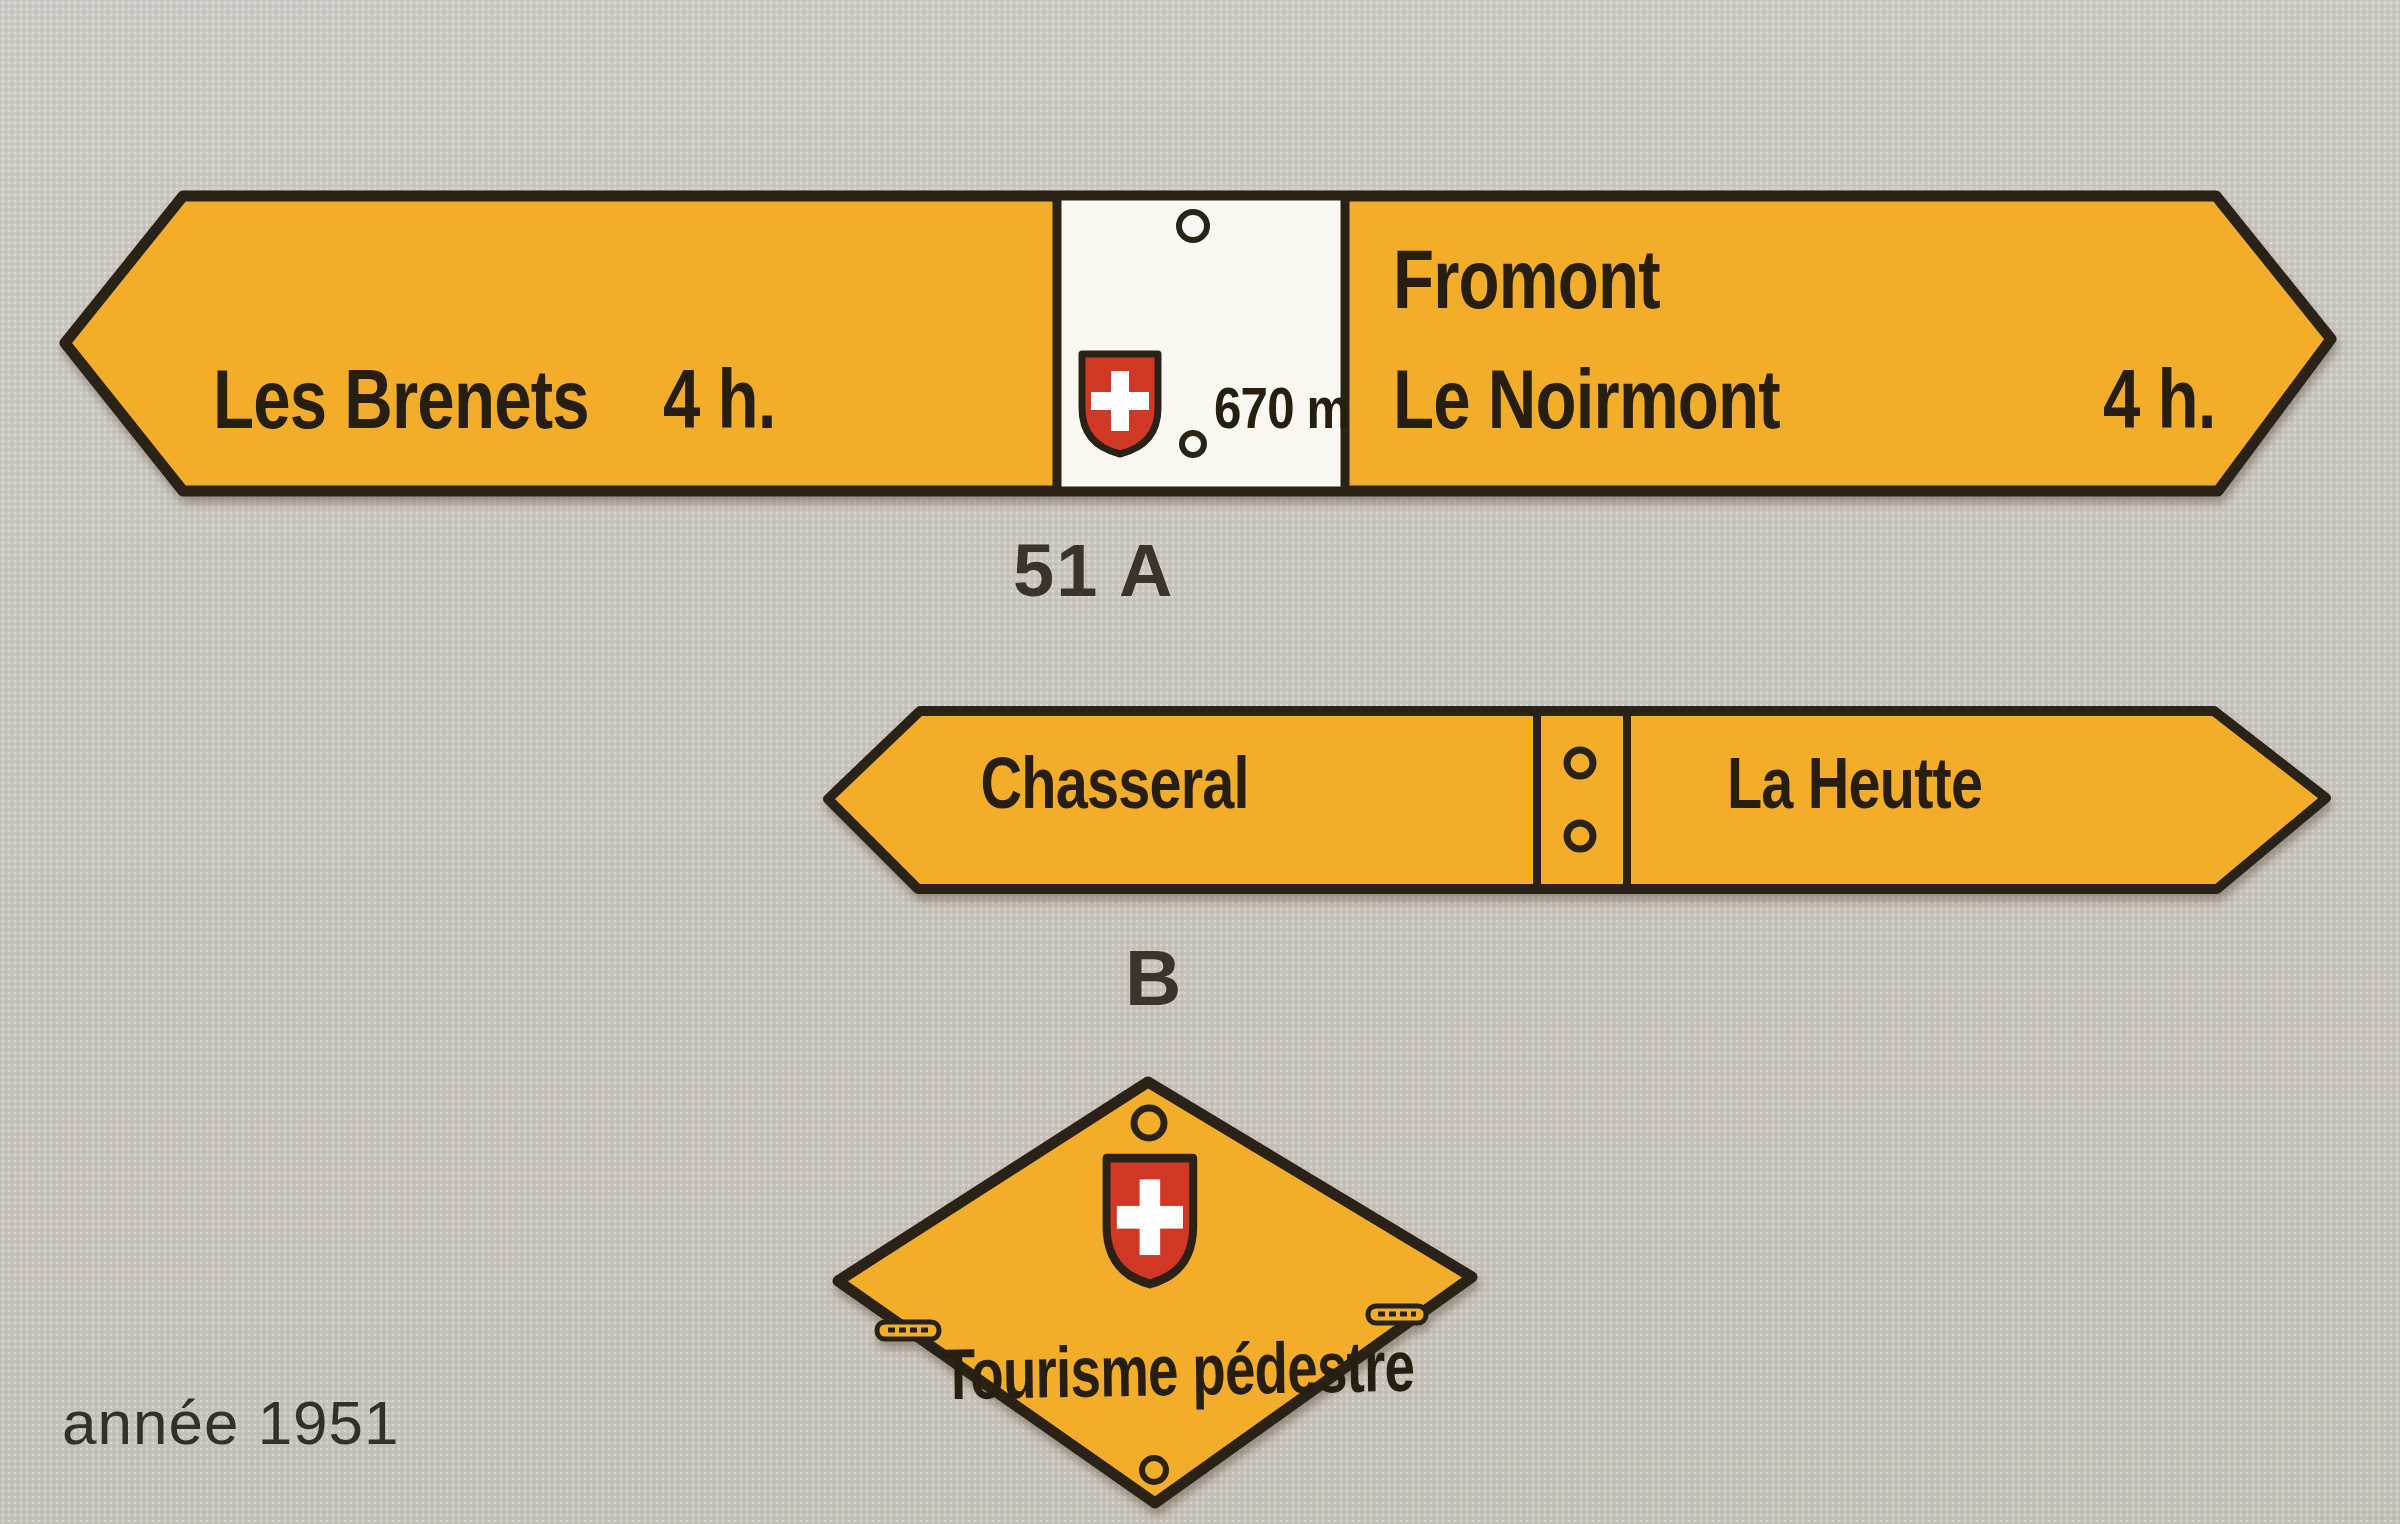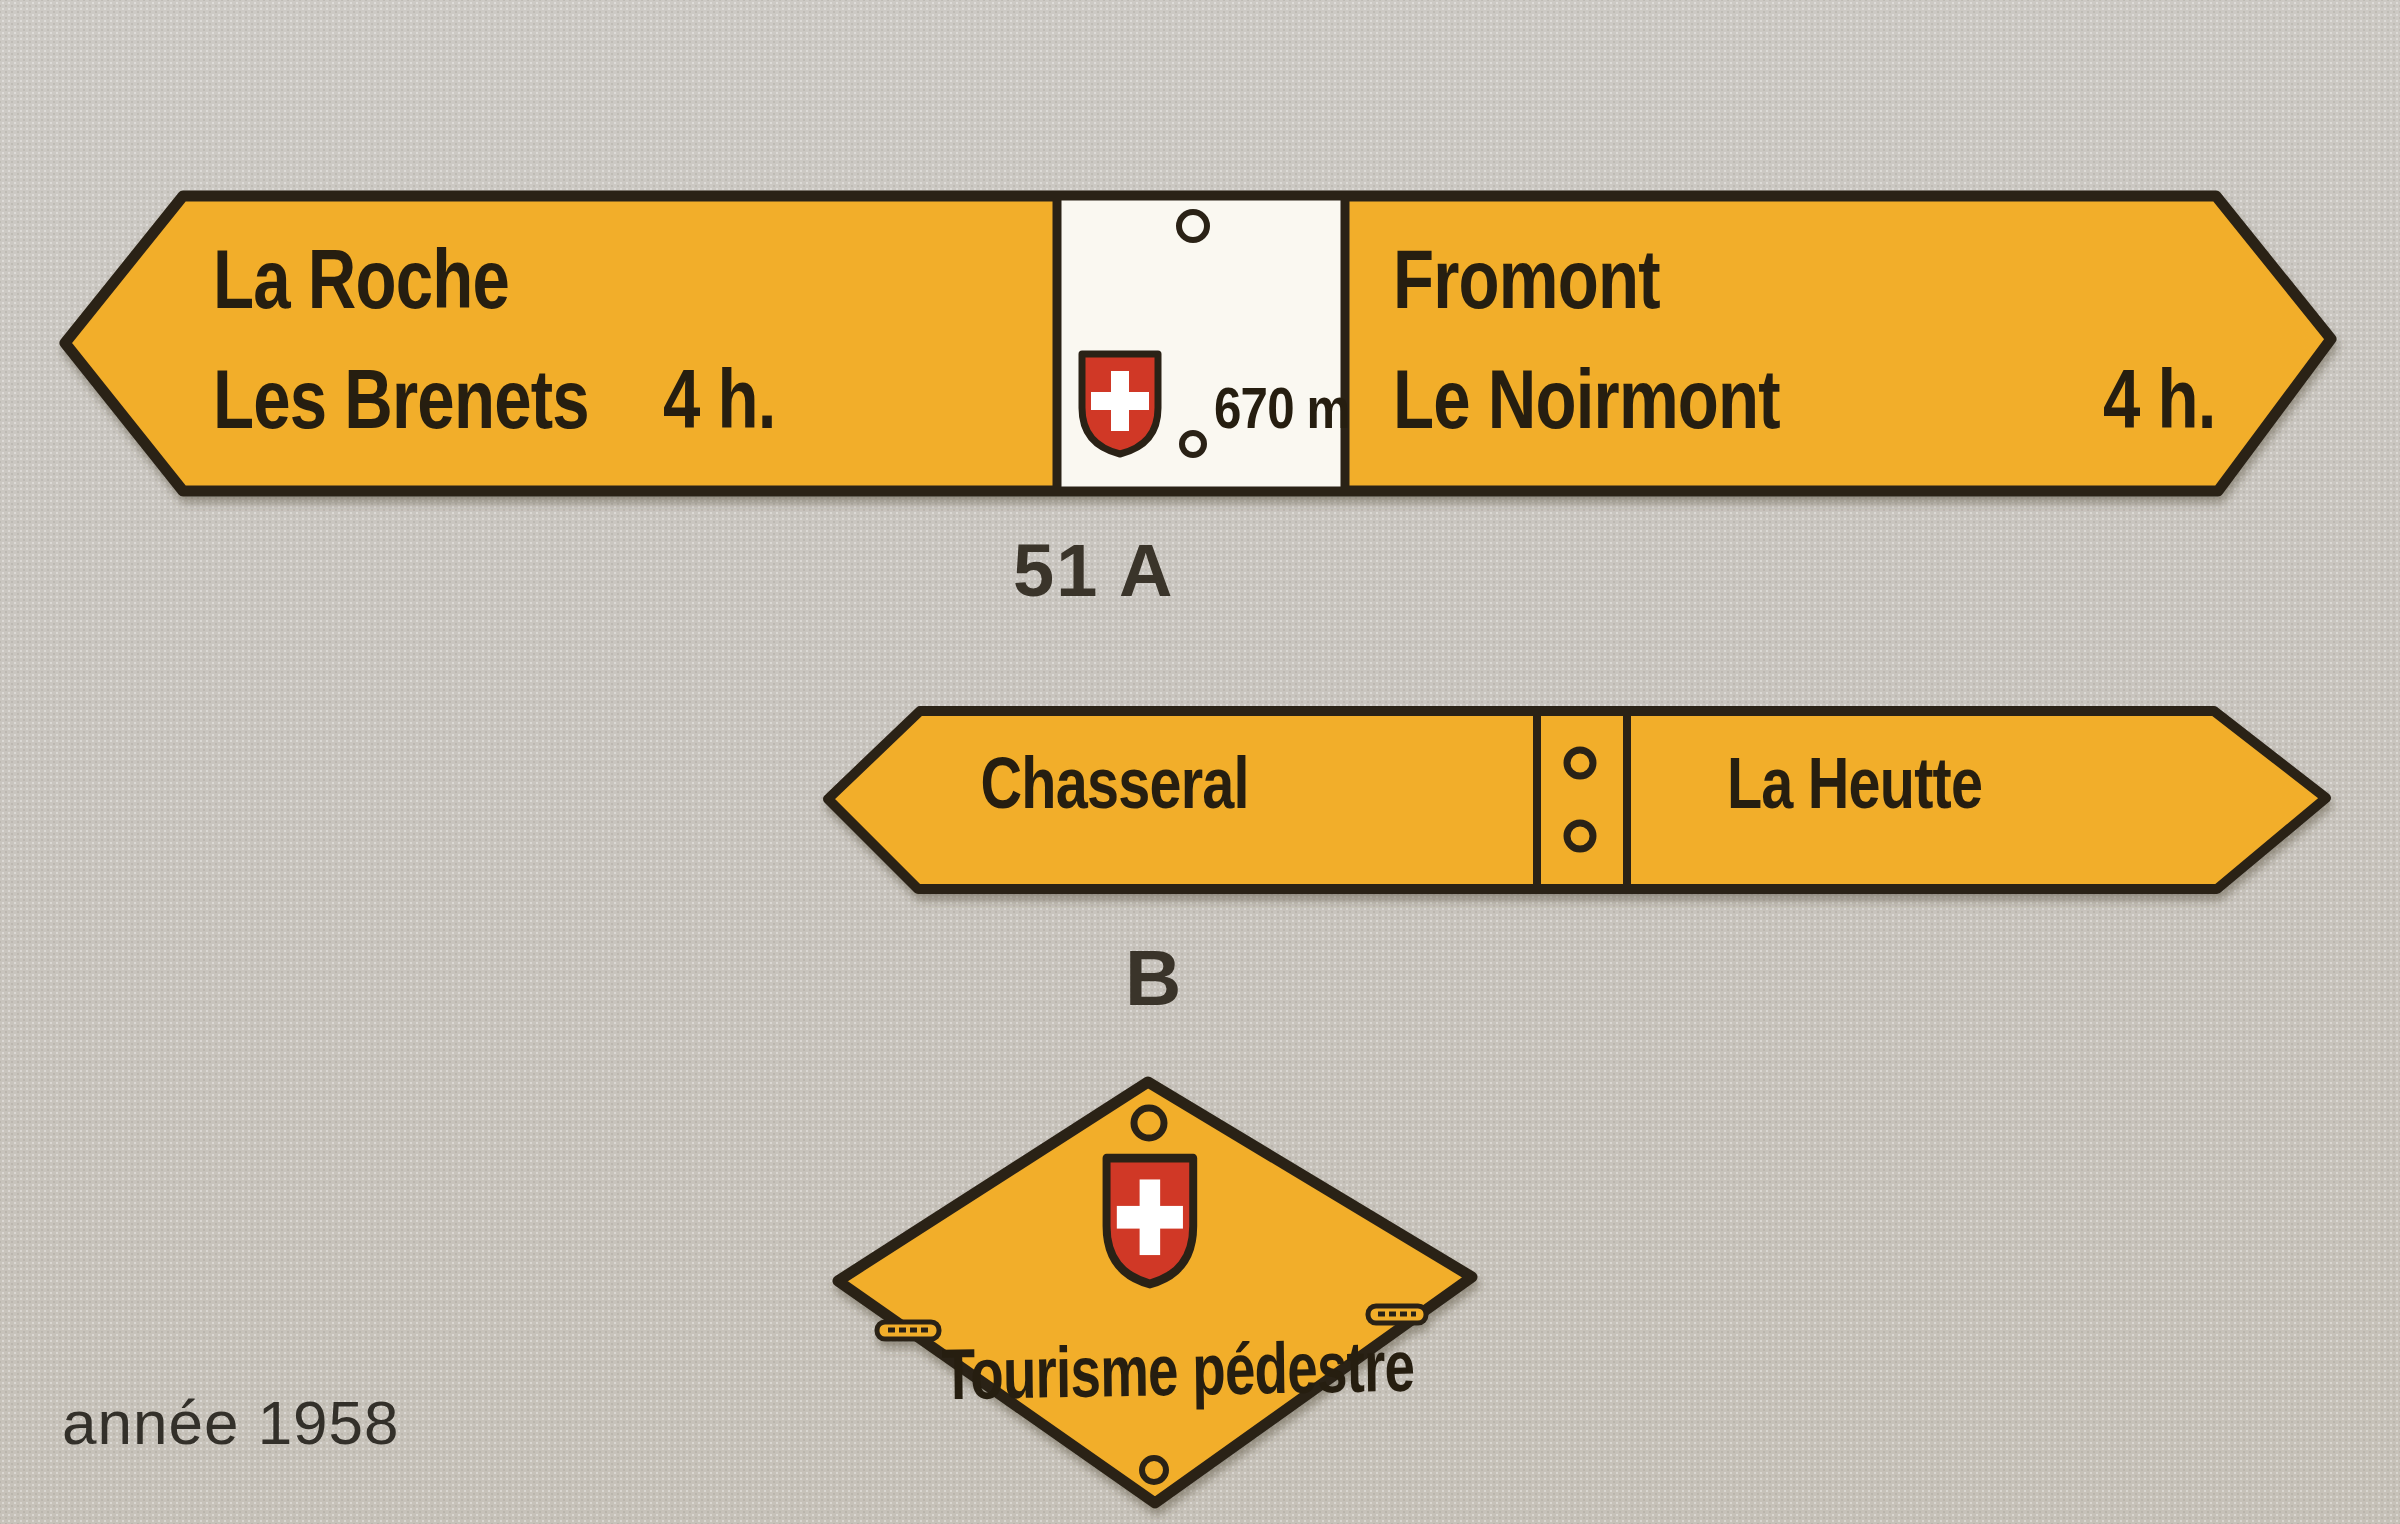--- a/index.html
+++ b/index.html
@@ -81,23 +81,20 @@
       <circle cx="1149" cy="1123" r="15" fill="#f2ae2b" stroke="#2b2318" stroke-width="7"></circle>
       <circle cx="1154" cy="1470" r="12" fill="#f2ae2b" stroke="#2b2318" stroke-width="6"></circle>
       <use href="#shield-g" transform="translate(1102,1153) scale(1.14,1.26)"></use>
       <rect x="877" y="1322" width="62" height="17" rx="8" fill="#f2ae2b" stroke="#2b2318" stroke-width="5"></rect>
       <line x1="888" y1="1330" x2="929" y2="1330" stroke="#2b2318" stroke-width="5" stroke-dasharray="7 4"></line>
       <rect x="1368" y="1306" width="58" height="17" rx="8" fill="#f2ae2b" stroke="#2b2318" stroke-width="5"></rect>
       <line x1="1378" y1="1314" x2="1416" y2="1314" stroke="#2b2318" stroke-width="5" stroke-dasharray="7 4"></line>
     </g>
   </svg>
 
-  <div class="t big" style="left:213px;top:237px;">
-    <span class="cx">La Roche</span>
-  </div>
   <div class="t big" style="left:213px;top:357px;">
     <span class="cx">Les Brenets</span>
   </div>
   <div class="t big" style="left:663px;top:357px;">
     <span class="cx">4 h.</span>
   </div>
 
   <div class="t mid" style="left:1214px;top:379px;">
     <span class="cx" style="transform:scaleX(.85);">670 m</span>
   </div>
@@ -125,16 +122,16 @@
 
   <div class="label" style="left:1125px;top:939px;font-size:78px;">
     <span>B</span>
   </div>
 
   <div class="t c1 center" style="left:867px;top:1334px;width:600px;">
     <span class="cx">Tourisme pédestre</span>
   </div>
 
   <div class="caption" style="left:62px;top:1392px;font-size:62px;">
-    <span>année 1958</span>
+    <span>année 1951</span>
   </div>
 
 </div>
 
 </body></html>

